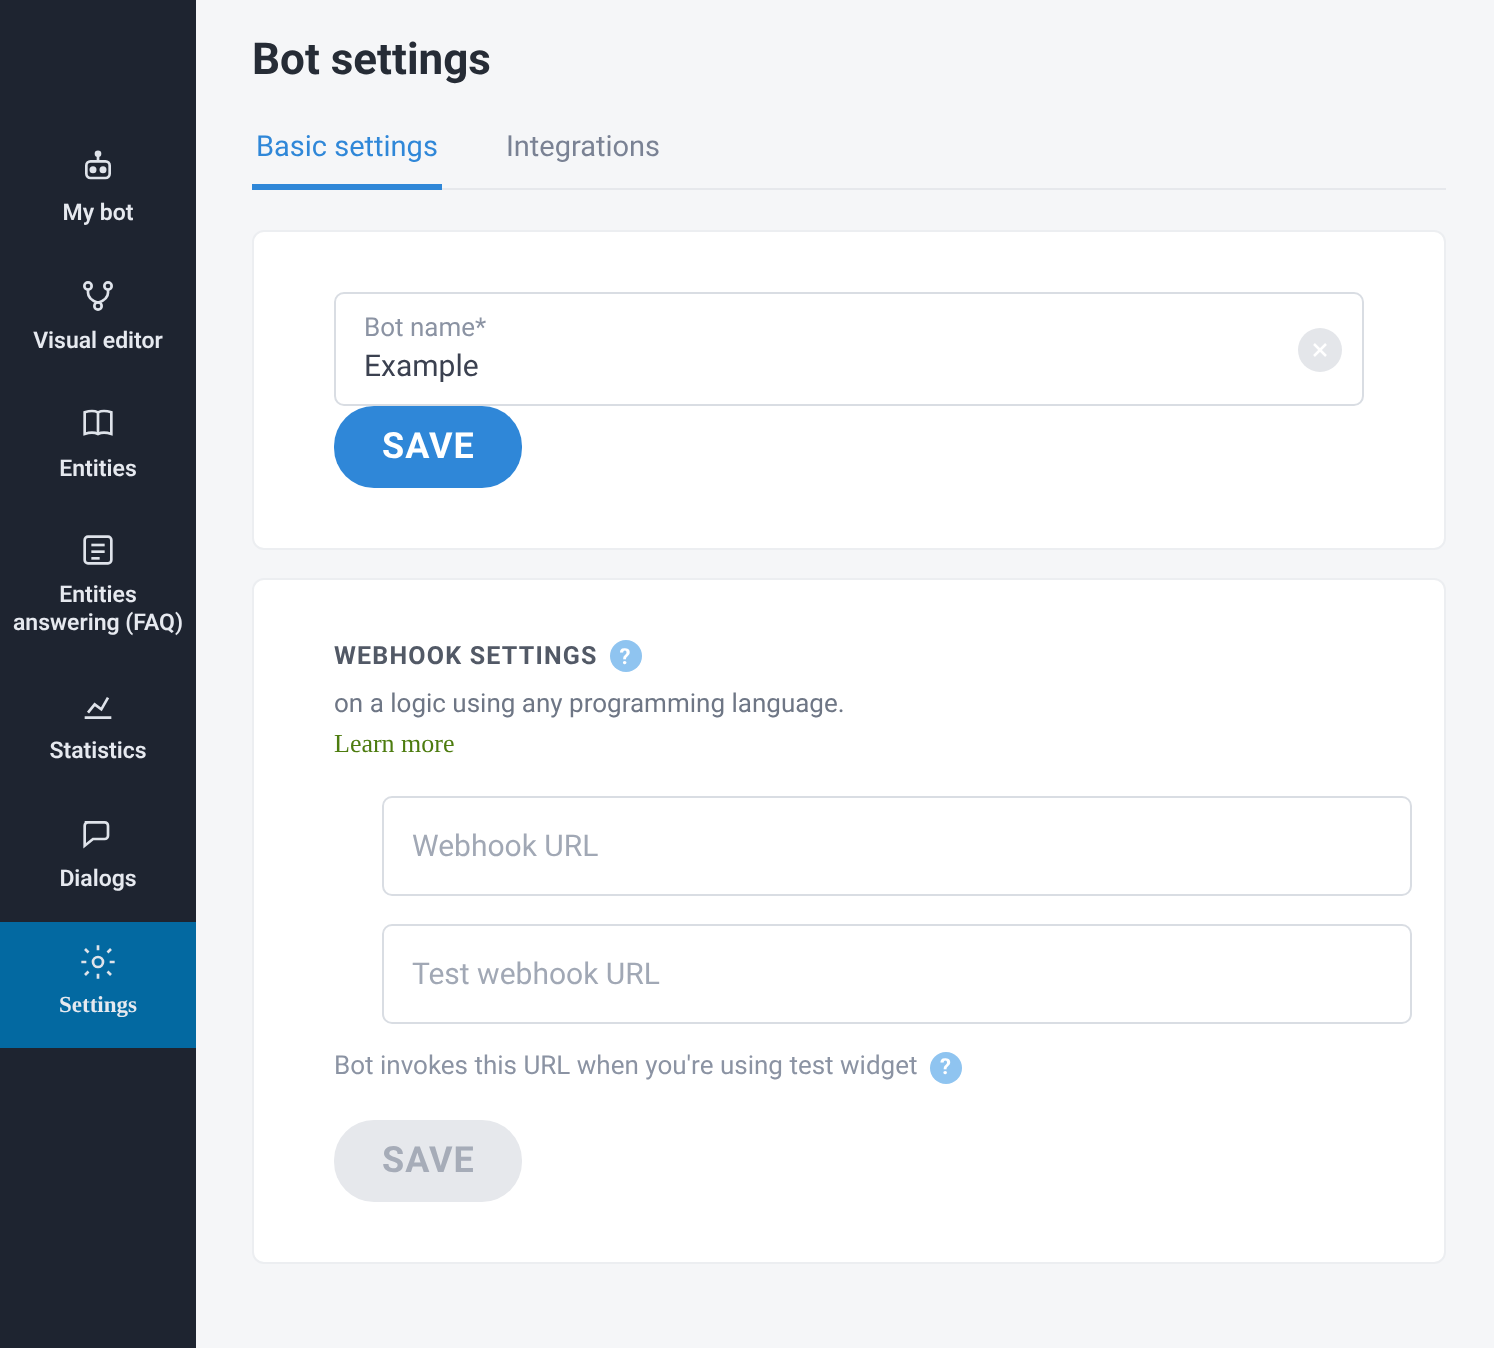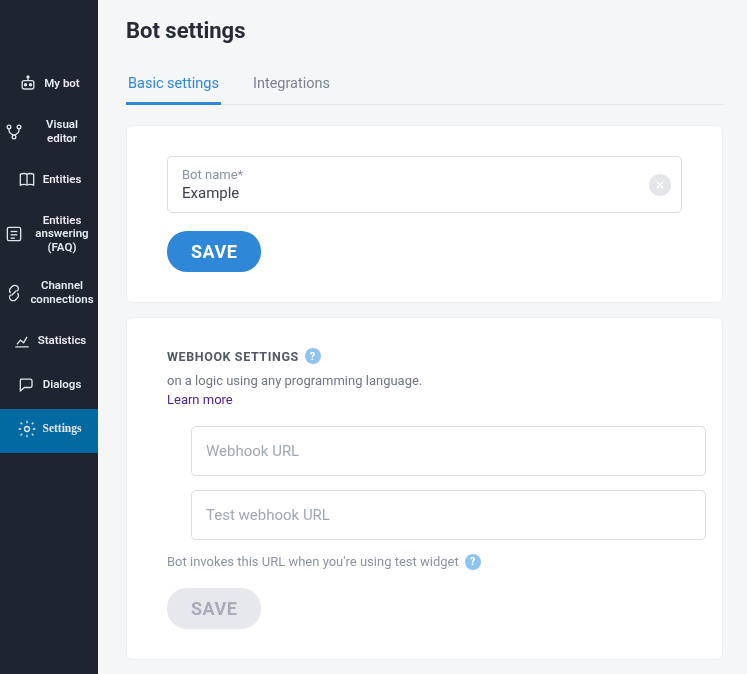--- a/index.html
+++ b/index.html
@@ -17,21 +17,21 @@
       background: #1e2430;
       color: #dfe3ea;
       display: flex;
       flex-direction: column;
       align-items: stretch;
       padding-top: 64px;
       flex-shrink: 0;
     }
     .sidebar-item {
       display: flex;
-      flex-direction: row;
+      flex-direction: column;
       align-items: center;
       justify-content: center;
       padding: 10px 4px 14px;
       cursor: pointer;
       text-align: center;
       gap: 6px;
     }
     .sidebar-item.active { background: #0369a1; font-family: Liberation Serif, serif; }
     .sidebar-item-label {
       font-size: 11.5px;
@@ -44,21 +44,21 @@
     
     .main {
       flex: 1;
       padding: 18px 24px 0 28px;
       overflow: auto;
     }
     .page-title {
       font-size: 22px;
       font-weight: 700;
       color: #262c36;
-      margin-bottom: 32px;
+      margin-bottom: 22px;
     }
     .tabs {
       display: flex;
       gap: 30px;
       border-bottom: 1px solid #e6e8ec;
       margin-bottom: 20px;
     }
     .tab {
       font-size: 14.5px;
       color: #7a8294;
@@ -87,21 +87,20 @@
 
     
     .input-wrap {
       position: relative;
       border: 1px solid #d9dde3;
       border-radius: 5px;
       padding: 10px 44px 10px 14px;
       display: flex;
       flex-direction: column;
       gap: 2px;
-      margin-bottom: 18px;
     }
     .input-label {
       font-size: 13px;
       color: #8b93a3;
     }
     .input-value {
       width: 100%;
       border: none;
       outline: none;
       font-size: 15px;
@@ -141,21 +140,21 @@
       display: flex;
       align-items: center;
       gap: 6px;
       margin-bottom: 8px;
     }
     .desc {
       font-size: 13px;
       color: #6e7685;
       line-height: 1.45;
     }
-    .link { color: #4c1d95; cursor: pointer; }
+    .link { color: #4d7c0f; cursor: pointer; font-family: Liberation Serif, serif; }
     .help-icon {
       width: 16px; height: 16px;
       border-radius: 50%;
       background: #8fc4f0;
       color: #fff;
       font-size: 11px;
       display: inline-flex;
       align-items: center;
       justify-content: center;
       font-weight: 700;
@@ -223,28 +222,20 @@
   <div class="sidebar-item">
     <span class="icon">
       <svg viewBox="0 0 24 24" width="20" height="20" fill="none" stroke="#dfe3ea" stroke-width="1.6">
           <rect x="4" y="4" width="16" height="16" rx="2"></rect>
           <line x1="8" y1="9" x2="16" y2="9"></line>
           <line x1="8" y1="13" x2="16" y2="13"></line>
           <line x1="8" y1="17" x2="13" y2="17"></line>
         </svg>
     </span>
     <span class="sidebar-item-label">Entities answering (FAQ)</span>
-  </div>
-  <div class="sidebar-item">
-    <span class="icon">
-      <svg viewBox="0 0 24 24" width="20" height="20" fill="none" stroke="#dfe3ea" stroke-width="1.6">
-          <path d="M9 15l6-6M8 12a4 4 0 010-6l2-2a4 4 0 016 6M16 12a4 4 0 010 6l-2 2a4 4 0 01-6-6"></path>
-        </svg>
-    </span>
-    <span class="sidebar-item-label">Channel connections</span>
   </div>
   <div class="sidebar-item">
     <span class="icon">
       <svg viewBox="0 0 24 24" width="20" height="20" fill="none" stroke="#dfe3ea" stroke-width="1.6">
           <path d="M4 19h16M6 16l4-5 4 3 4-7"></path>
         </svg>
     </span>
     <span class="sidebar-item-label">Statistics</span>
   </div>
   <div class="sidebar-item">

